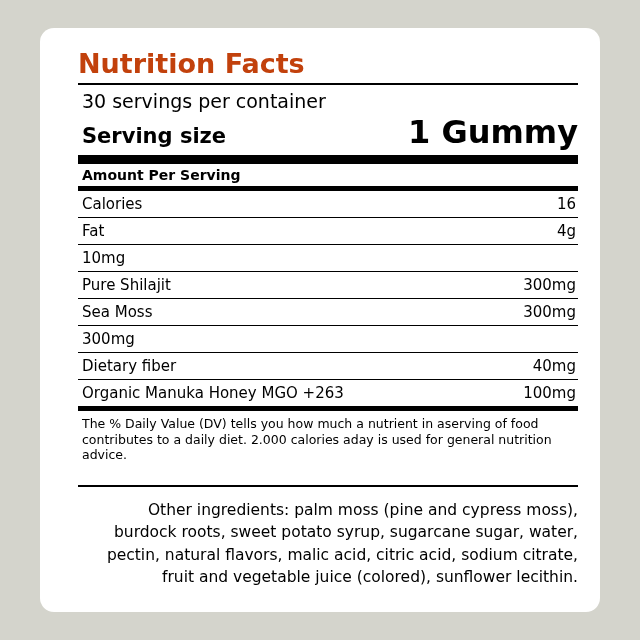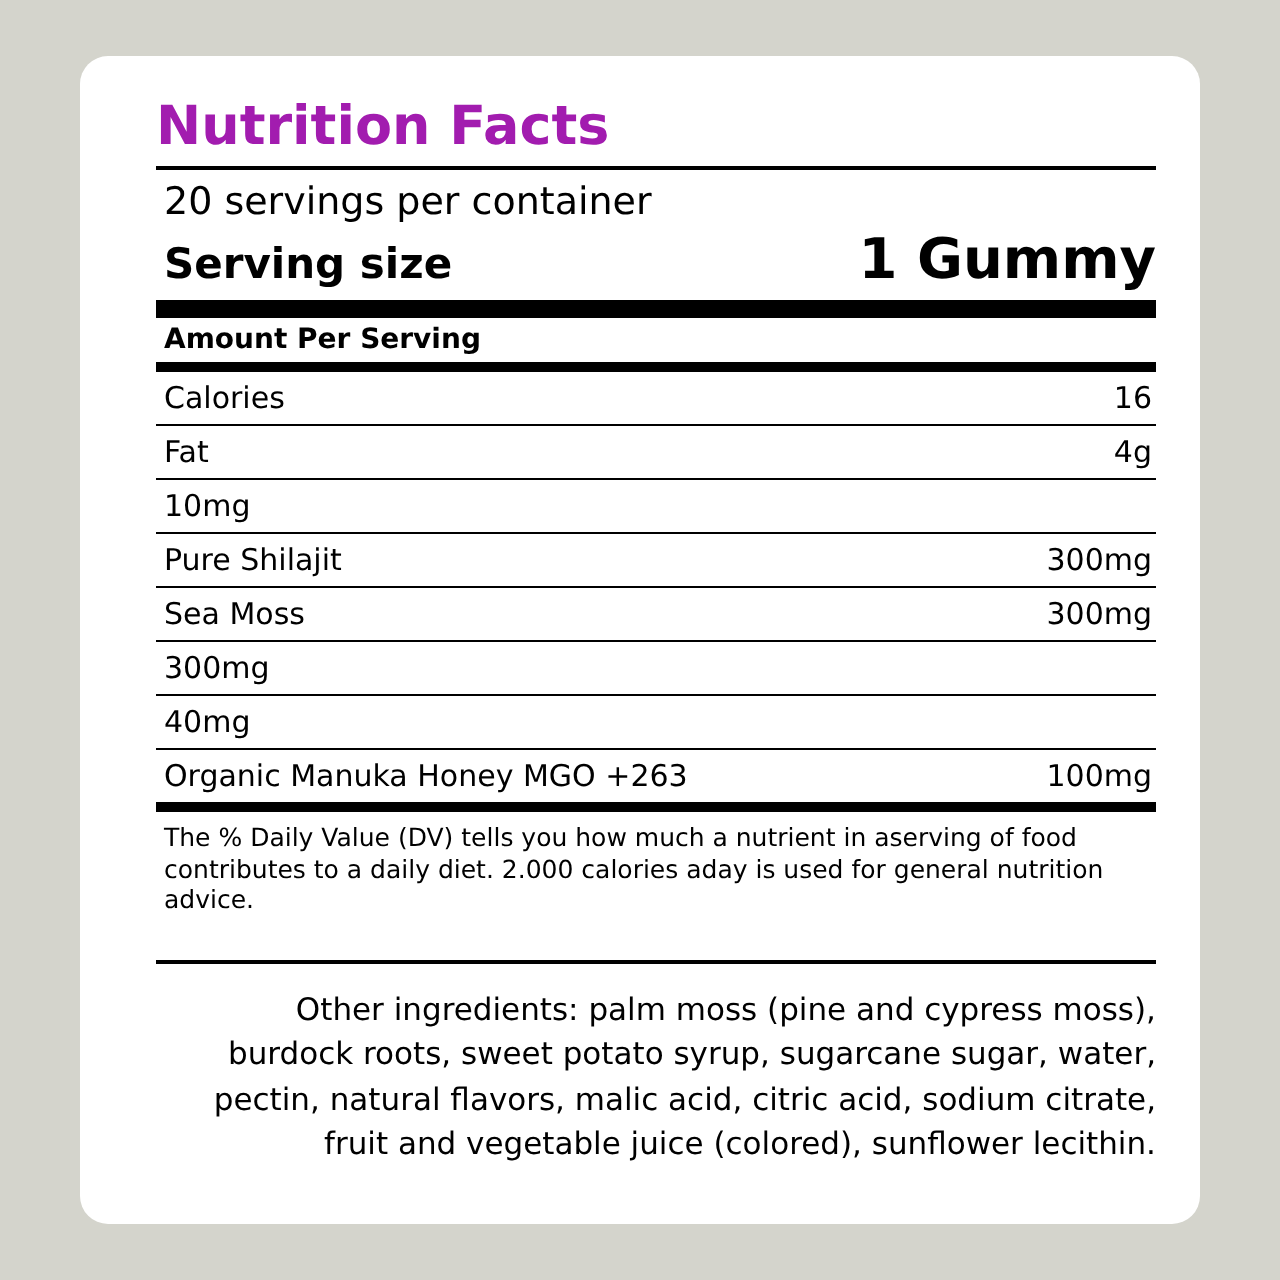--- a/index.html
+++ b/index.html
@@ -26,21 +26,21 @@
   .inner {
     position: absolute;
     left: 38px;
     top: 20px;
     width: 500px;
   }
   .nf-title {
     font-size: 27px;
     font-weight: bold;
     letter-spacing: 0px;
-    color: #a21caf;
+    color: #c2410c;
     line-height: 1.15;
     margin: 0 0 4px 0;
   }
   .rule-thin {
     height: 1px;
     background: #000;
     width: 100%;
   }
   .rule-med {
     height: 2px;
@@ -67,21 +67,21 @@
     justify-content: space-between;
     align-items: baseline;
     padding: 0 0 4px 4px;
     gap: 44px;
   }
   .serving-size-label {
     font-size: 21px;
     font-weight: bold;
   }
   .serving-size-value {
-    font-size: 28px;
+    font-size: 32px;
     font-weight: bold;
   }
   .amount-per {
     font-size: 14px;
     font-weight: bold;
     padding: 3px 0 3px 4px;
   }
   .nut-row {
     display: flex;
     justify-content: space-between;
@@ -112,21 +112,21 @@
 </style>
 </head>
 <body>
 
 <div class="panel">
   <div class="inner">
 
     <div class="nf-title">Nutrition Facts</div>
     <div class="rule-med"></div>
 
-    <div class="servings">20 servings per container</div>
+    <div class="servings">30 servings per container</div>
 
     <div class="serving-size-row">
       <span class="serving-size-label">Serving size</span>
       <span class="serving-size-value">1 Gummy</span>
     </div>
 
     <div class="rule-thick"></div>
 
     <div class="amount-per">Amount Per Serving</div>
     <div class="rule-mid"></div>
@@ -159,20 +159,21 @@
       <span class="nut-val">300mg</span>
     </div>
     <div class="rule-thin"></div>
 
     <div class="nut-row">
       <span class="nut-val">300mg</span>
     </div>
     <div class="rule-thin"></div>
 
     <div class="nut-row">
+      <span class="nut-name">Dietary fiber</span>
       <span class="nut-val">40mg</span>
     </div>
     <div class="rule-thin"></div>
 
     <div class="nut-row">
       <span class="nut-name">Organic Manuka Honey MGO +263</span>
       <span class="nut-val">100mg</span>
     </div>
     <div class="rule-mid"></div>
 

